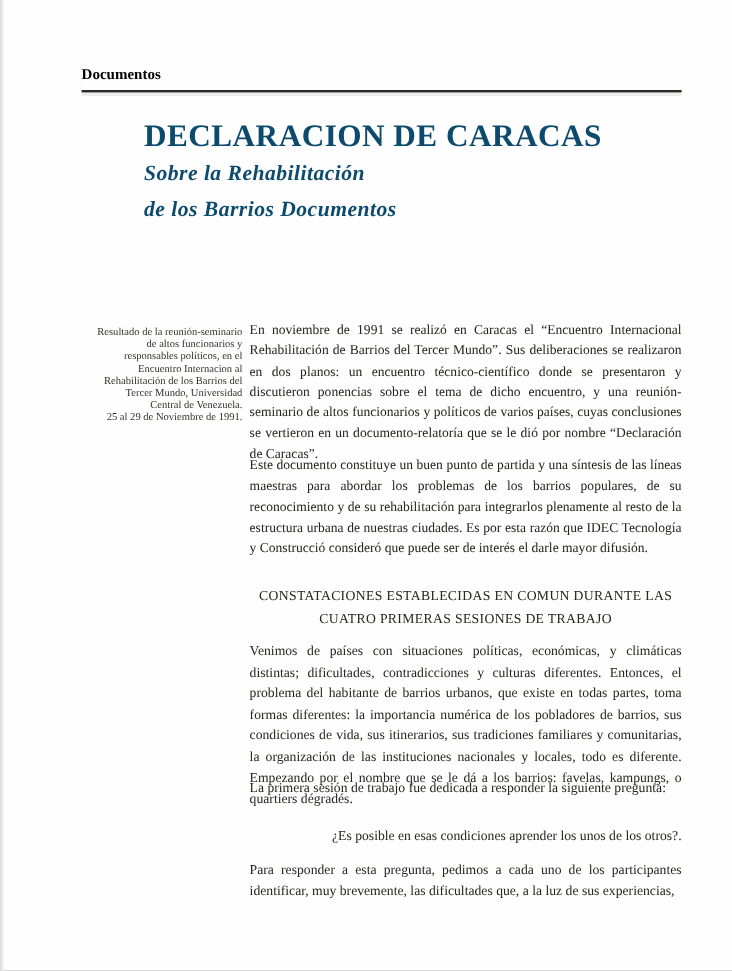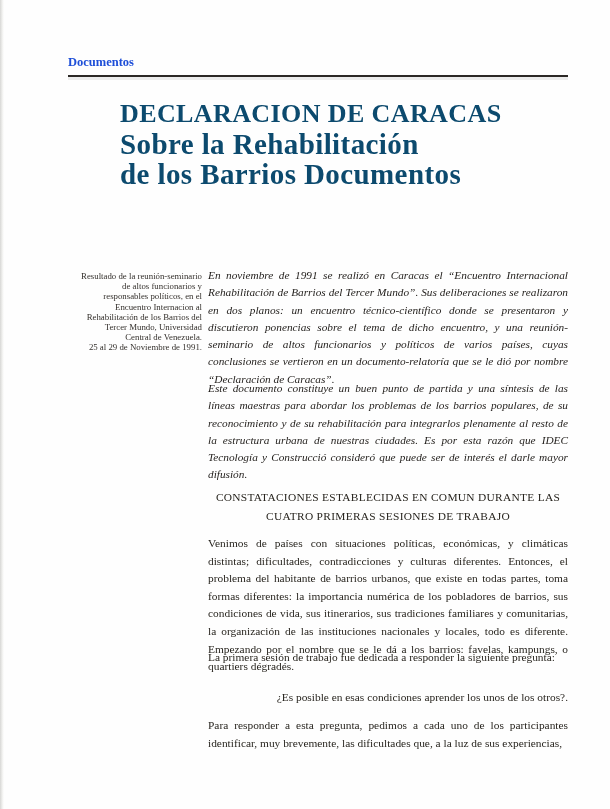--- a/index.html
+++ b/index.html
@@ -20,45 +20,44 @@
     pointer-events:none;
   }
   
   .header{
     position:absolute;top:55px;left:68px;right:42px;
     display:flex;justify-content:space-between;align-items:baseline;
     font-weight:bold;font-size:12.5px;
     padding-bottom:5px;
     border-bottom:2px solid #2b2825;
     box-shadow:0 3px 0 rgba(0,0,0,0.07);
-    color:#1d4ed8;
+    color:#000000;
   }
   .header-right{display:flex;align-items:baseline;white-space:pre;}
   .header-right .sep{display:inline-block;width:8px;}
   .header-right .pagesep{display:inline-block;width:18px;}
   
   .title-block{
     position:absolute;top:99px;right:43px;left:120px;
     text-align:left;font-weight:bold;color:#0c4a6e;
     letter-spacing:0.4px;
   }
   .title-line1{font-size:26px;line-height:30px;}
-  .title-line2,.title-line3{font-size:29px;line-height:30px;}
+  .title-line2,.title-line3{font-size:18px;line-height:30px;font-style:italic;}
   
   .margin-note{
     position:absolute;top:271px;left:64px;width:138px;
     text-align:right;
     font-size:8.8px;line-height:10.2px;
     color:#34302c;
     white-space:pre-line;
   }
   
   .col{position:absolute;left:208px;width:360px;}
   .intro{
-    font-style:italic;
     font-size:11.3px;line-height:17.3px;
     text-align:justify;margin:0;
   }
   .intro-1{top:267px;}
   .intro-2{top:380px;}
   .section-heading{
     top:488px;
     font-size:11.4px;line-height:18.5px;
     letter-spacing:0.3px;
     white-space:pre-line;

